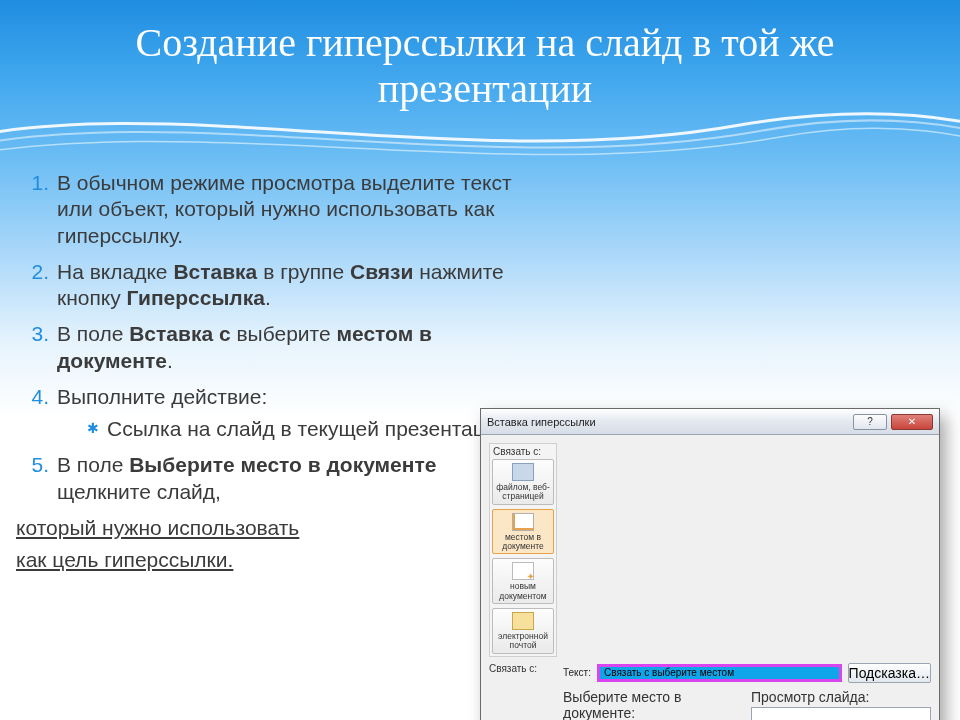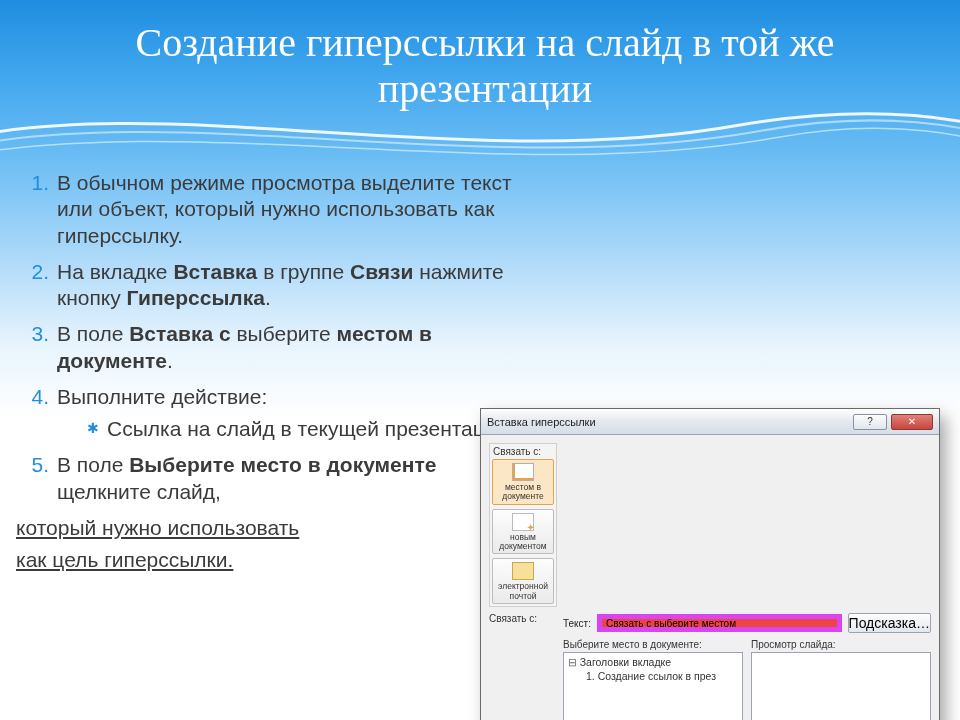--- a/index.html
+++ b/index.html
@@ -145,34 +145,34 @@
     border:1px solid #8aa0c0;
   }
   .lt-ico.doc { background:#fff; border-color:#b0b0b0; box-shadow: inset 2px -2px 0 #e7a24a; }
   .lt-ico.newd { background:#fff; border-color:#bbb; position:relative; }
   .lt-ico.newd::after{content:"✦"; font-size:10px; color:#e7a24a; position:absolute; right:-2px; bottom:-3px;}
   .lt-ico.mail { background:#f7e09c; border-color:#caa84a; }
   .right-col { display:flex; flex-direction:column; }
   .row-text { display:flex; align-items:center; gap:6px; margin-bottom:6px; }
   .row-text label { font-size:10px; color:#222;text-align:center; }
   .row-text input {
-    flex:1; height:18px; border:5px solid #d946ef; background:#ef4444;
+    flex:1; height:18px; border:3px solid #d946ef; background:#0ea5e9;
     font-size:10px; padding:0 4px;
   }
   .hint-btn {
     height: 20px; padding: 0 0;
     border:1px solid #9aa4b3; border-radius:2px;
     background:linear-gradient(#fefefe,#e2e7ee);
     font-size:14px;
   }
   .two {
     display:grid; grid-template-columns: 1fr 1fr; gap: 8px;
     flex:1; min-height:0;
   }
-  .col-lbl { font-size:10px; margin-bottom:2px; }
+  .col-lbl { font-size:14px; margin-bottom:2px; }
   .tree {
     border:1px solid #9aa4b3; background:#fff;
     height: 158px; overflow:hidden;
     font-size:10.5px; line-height:1.35;
     padding: 2px 4px;
   }
   .tree .root::before { content:"⊟ "; color:#666; }
   .tree .node { padding-left: 18px; white-space: nowrap; overflow: hidden; text-overflow: clip; }
   .preview {
     border:1px solid #9aa4b3; background:#fff;
@@ -240,20 +240,24 @@
           <div>
             <div class="col-lbl">Просмотр слайда:</div>
             <div class="preview"></div>
           </div>
         </div>
 
       </div>
 
       <div class="linkto-col" style="grid-row:1 / span 2; grid-column:1;">
         <div style="font-size:10px;color:#333;padding:2px 3px 0;">Связать с:</div>
+        <div class="lt-btn">
+          <span class="lt-ico"></span>
+          <span>файлом, веб-страницей</span>
+        </div>
         <div class="lt-btn sel">
           <span class="lt-ico doc"></span>
           <span>местом в документе</span>
         </div>
         <div class="lt-btn">
           <span class="lt-ico newd"></span>
           <span>новым документом</span>
         </div>
         <div class="lt-btn">
           <span class="lt-ico mail"></span>

